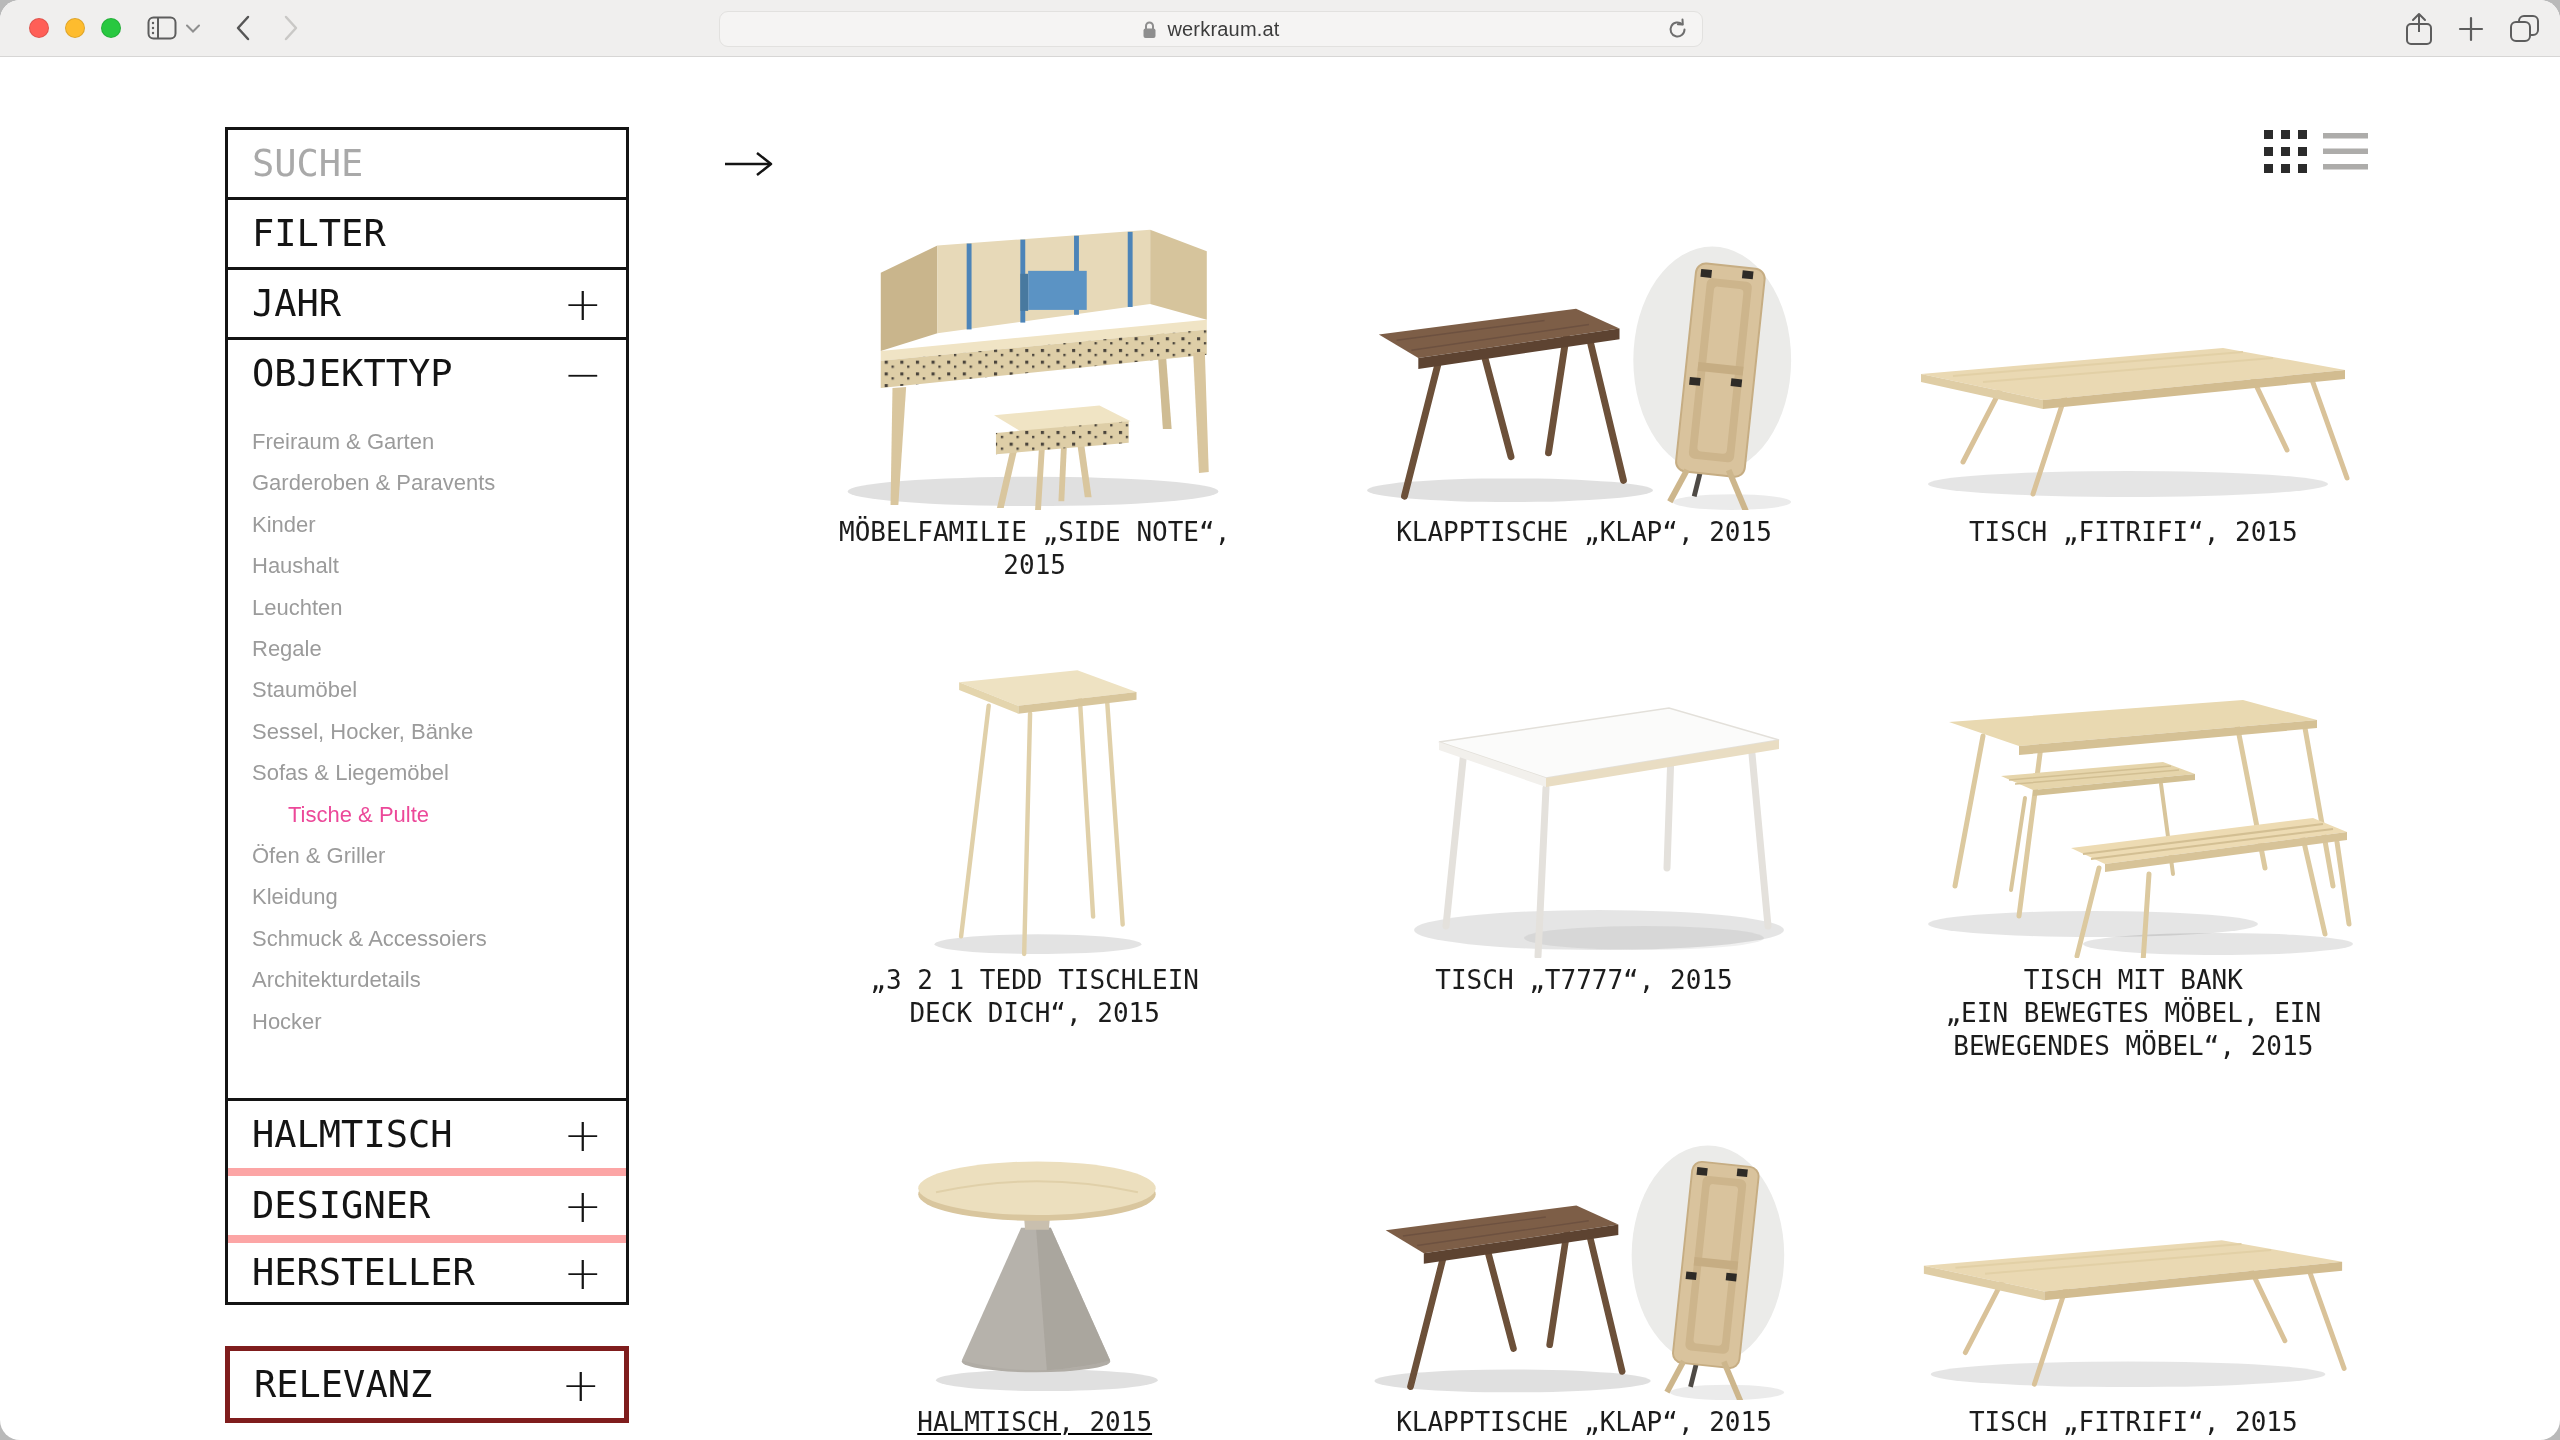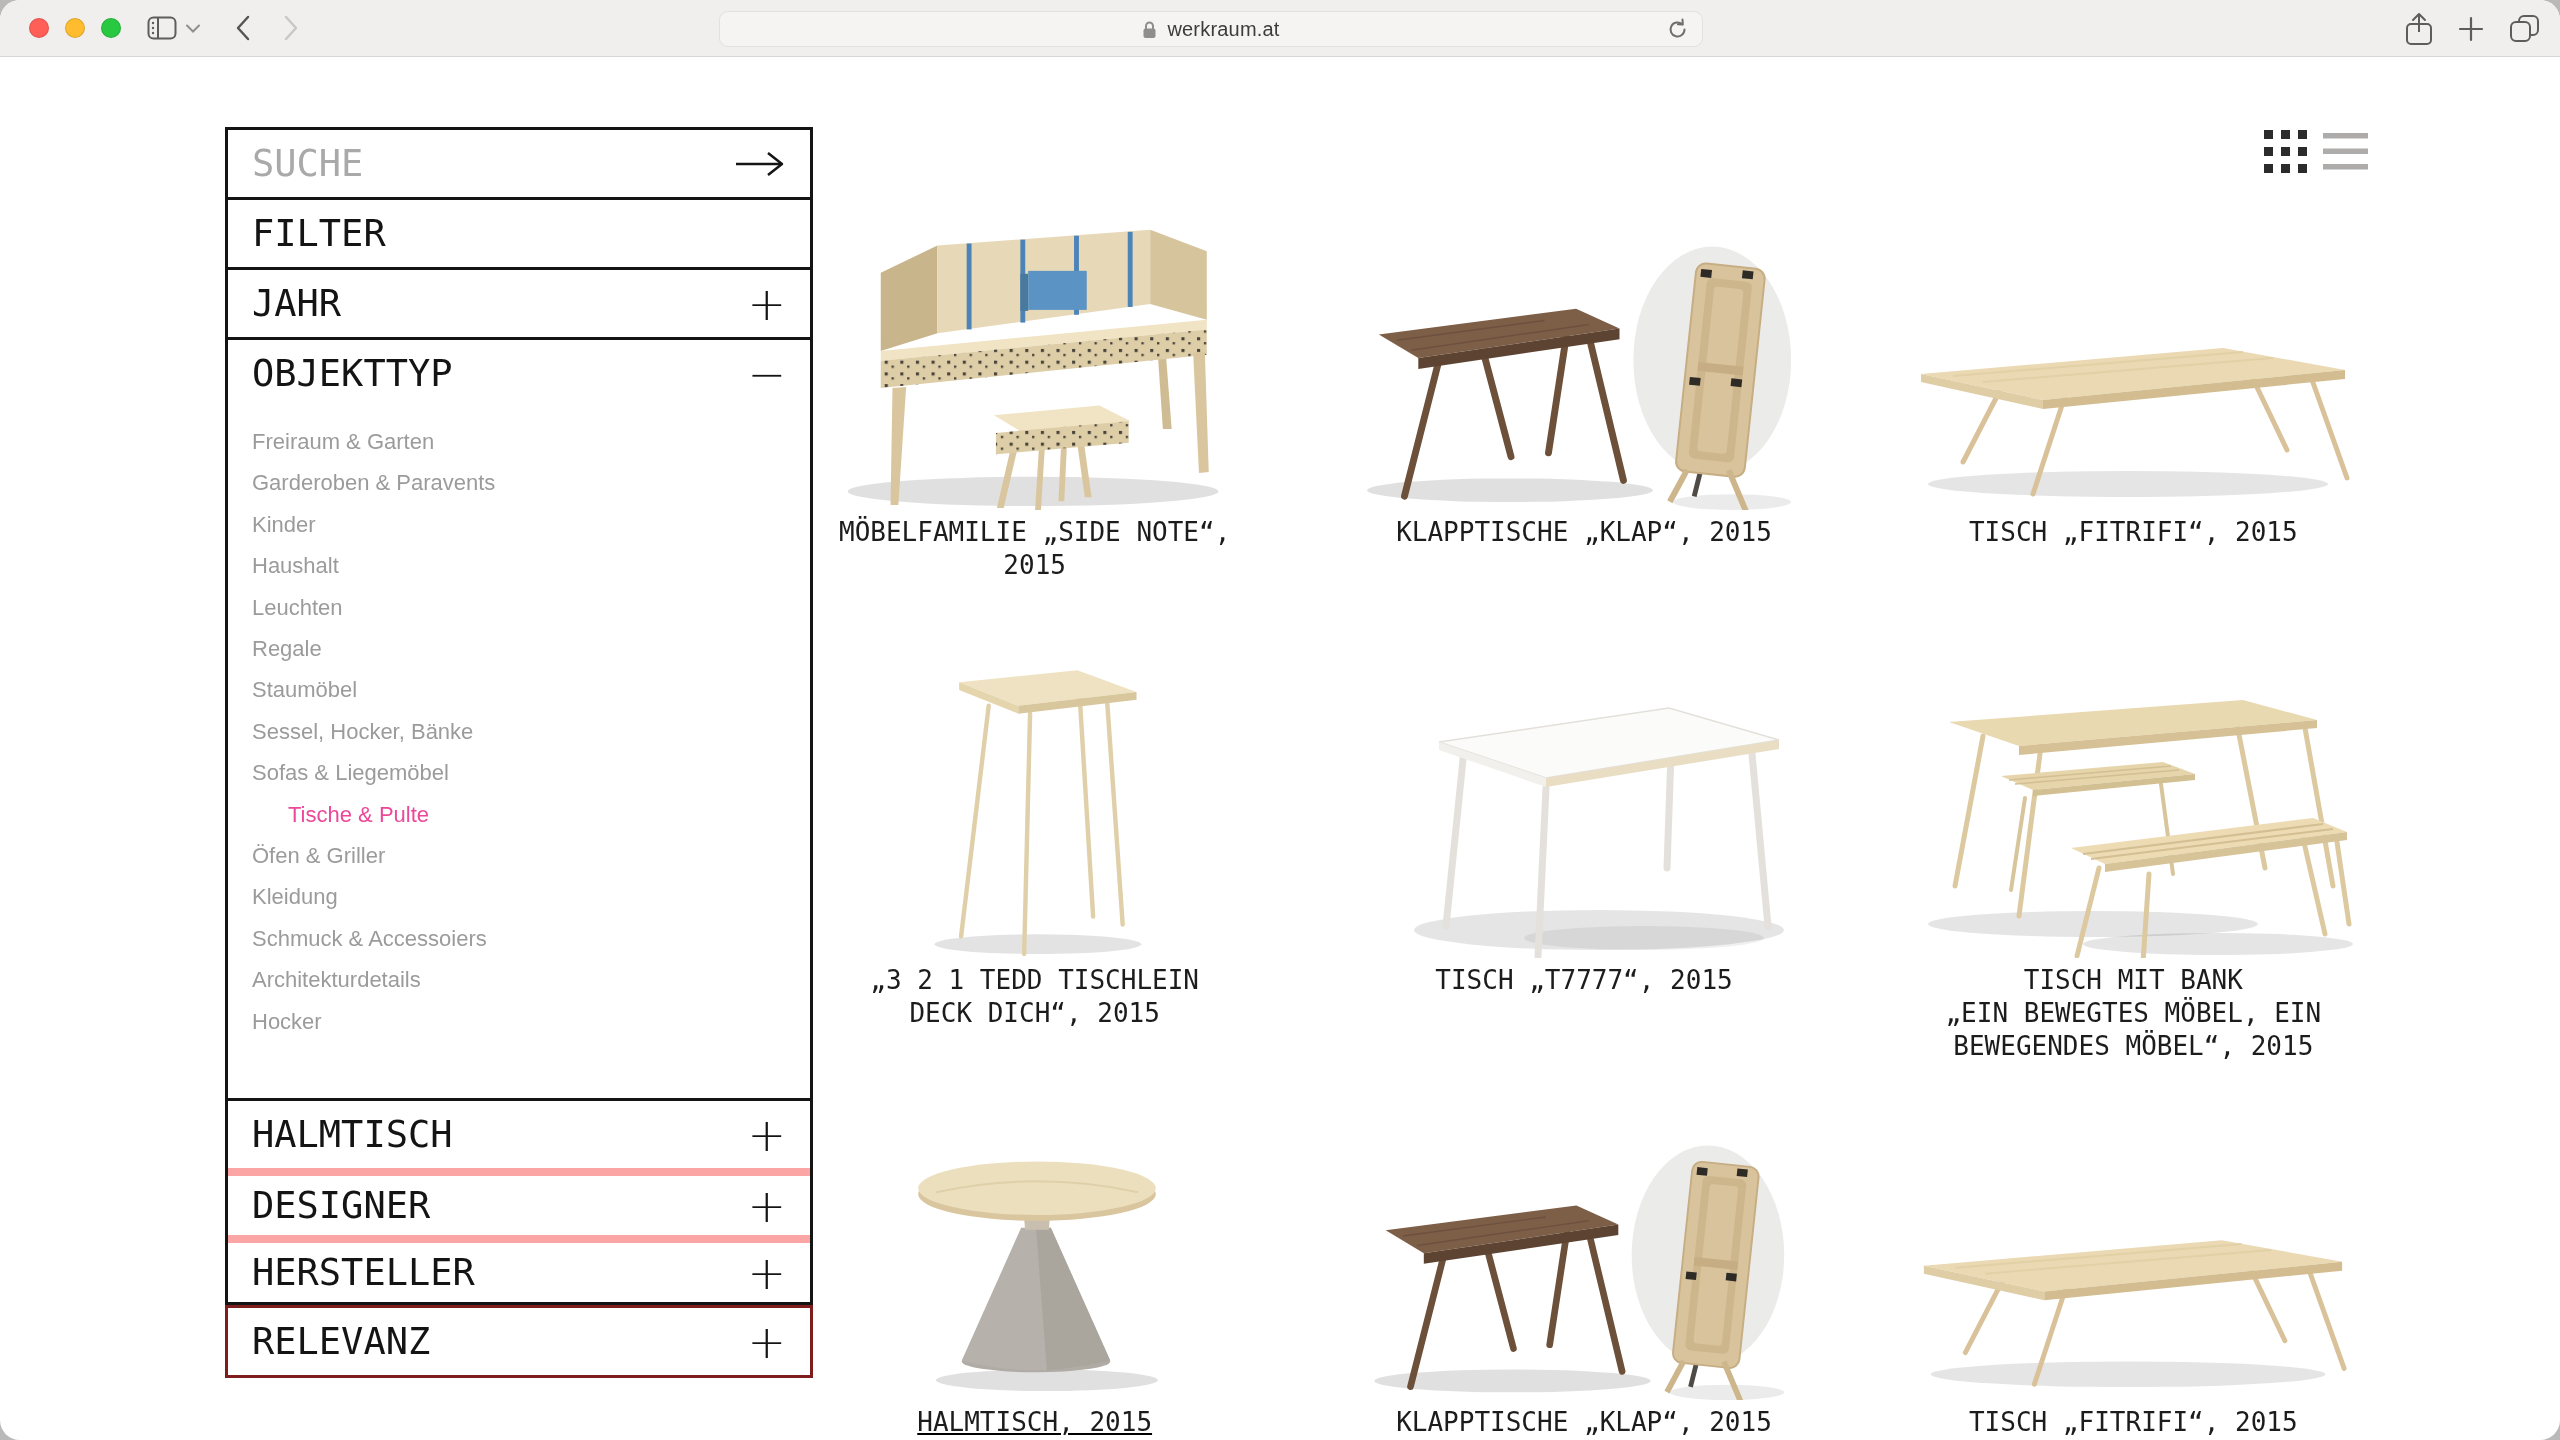--- a/index.html
+++ b/index.html
@@ -19,37 +19,37 @@
   .nav-back{margin-left:36px;color:#565656;}
   .nav-fwd{margin-left:34px;color:#c9c8c6;}
   .urlbar{position:absolute;left:719px;top:11px;width:984px;height:36px;background:#f5f4f3;
           border:1px solid #e2e1df;border-radius:9px;display:flex;align-items:center;justify-content:center;}
   .urlbar .lock{color:#8e8e8e;margin-right:10px;display:flex;}
   .urlbar .urltext{font-size:20px;color:#3c3c3c;letter-spacing:0.2px;}
   .reload{position:absolute;right:13px;top:6px;color:#6e6e6e;}
   .right-icons{position:absolute;right:20px;top:0;height:57px;display:flex;align-items:center;gap:25px;color:#5d5d5d;}
 
   
-  .panel{position:absolute;left:225px;top:127px;width:588px;
+  .panel{position:absolute;left:225px;top:127px;width:404px;
          font-family:"DejaVu Sans Mono",monospace;color:#141414;}
   .fbox{border:3px solid #141414;background:#fff;margin-top:-3px;}
   .fbox:first-child{margin-top:0;}
   .frow{height:67px;display:flex;align-items:center;padding:0 24px;font-size:37px;}
   .frow .lbl{flex:1;}
   .toggle{font-family:"DejaVu Sans",sans-serif;font-size:46px;font-weight:300;line-height:1;cursor:pointer;}
   .searchrow input{flex:1;border:none;outline:none;background:transparent;
         font-family:"DejaVu Sans Mono",monospace;font-size:37px;color:#141414;padding:0;}
   .searchrow input::placeholder{color:#a9a9a9;}
   .cats{list-style:none;margin:14px 0 0 0;padding:0 10px 56px 24px;
         font-family:"Liberation Sans",sans-serif;}
   .cats li{font-size:22px;line-height:41.4px;color:#9b9b9b;cursor:pointer;}
   .cats li.selected{color:#ec4899;margin-left:36px;}
   .innergroup .frow{border-top:8px solid #fca5a5;}
   .innergroup .frow:first-child{border-top:none;}
-  .relevanz{border:3px solid #7f1d1d;}
+  .relevanz{margin-top:41px;border:5px solid #7f1d1d;}
 
   
   .viewtoggle{position:absolute;left:2264px;top:130px;display:flex;gap:16px;align-items:flex-start;}
 
   
   .grid{position:absolute;left:760px;top:135px;width:1648px;display:grid;
         grid-template-columns:1fr 1fr 1fr;}
   .cell{display:flex;flex-direction:column;align-items:center;}
   .art{display:flex;align-items:flex-end;justify-content:center;width:100%;}
   .r1 .art{height:375px;}

